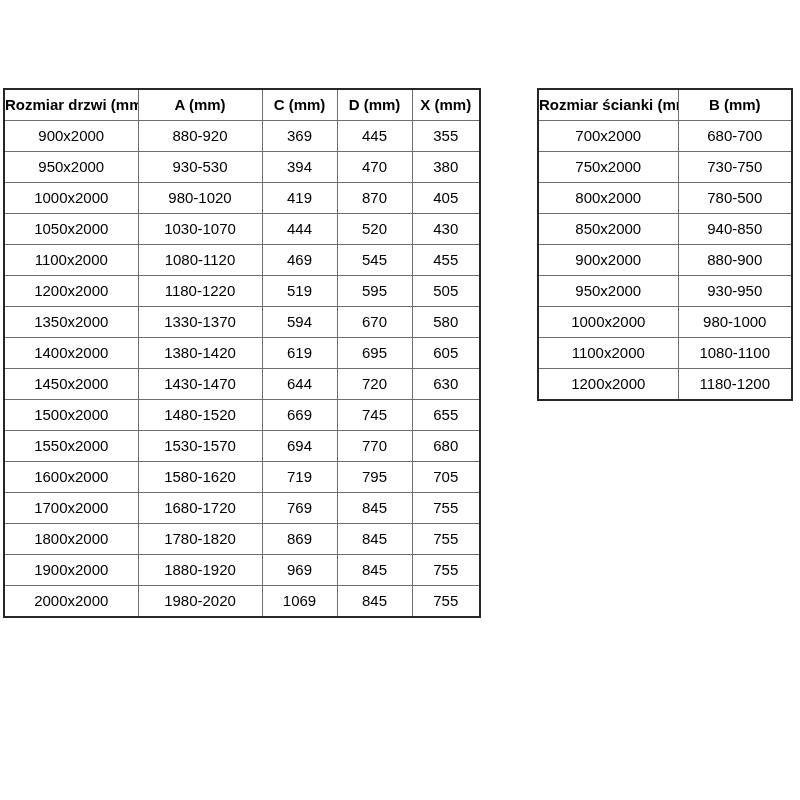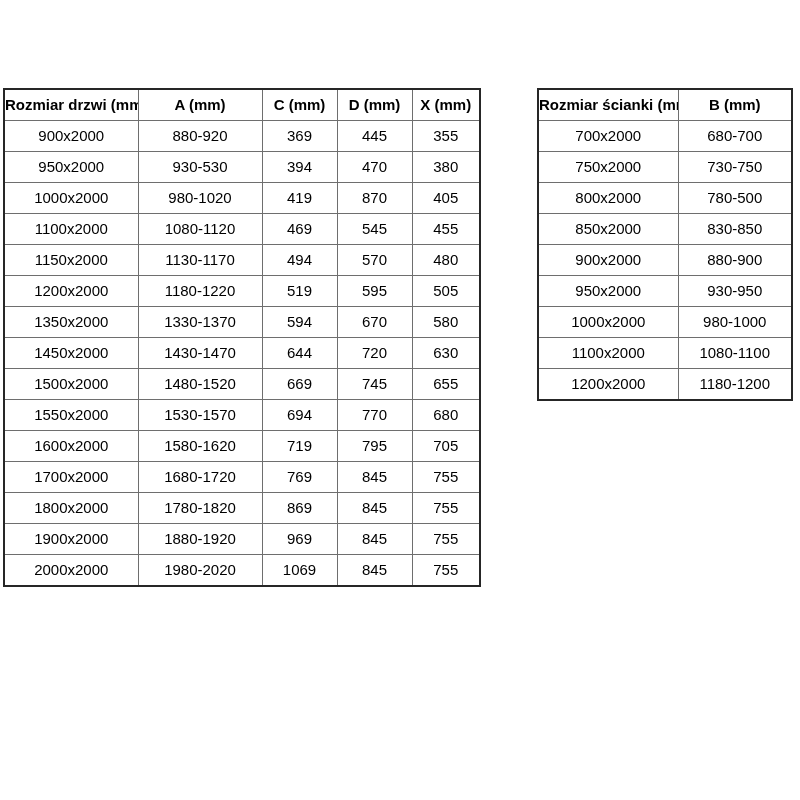--- a/index.html
+++ b/index.html
@@ -74,46 +74,53 @@
           <td>380</td>
         </tr>
         <tr>
           <td>1000x2000</td>
           <td>980-1020</td>
           <td>419</td>
           <td>870</td>
           <td>405</td>
         </tr>
         <tr>
+          <td>1050x2000</td>
+          <td>1030-1070</td>
+          <td>444</td>
+          <td>520</td>
+          <td>430</td>
+        </tr>
+        <tr>
           <td>1100x2000</td>
           <td>1080-1120</td>
           <td>469</td>
           <td>545</td>
           <td>455</td>
         </tr>
         <tr>
-          <td>1150x2000</td>
-          <td>1130-1170</td>
-          <td>494</td>
-          <td>570</td>
-          <td>480</td>
-        </tr>
-        <tr>
           <td>1200x2000</td>
           <td>1180-1220</td>
           <td>519</td>
           <td>595</td>
           <td>505</td>
         </tr>
         <tr>
           <td>1350x2000</td>
           <td>1330-1370</td>
           <td>594</td>
           <td>670</td>
           <td>580</td>
+        </tr>
+        <tr>
+          <td>1400x2000</td>
+          <td>1380-1420</td>
+          <td>619</td>
+          <td>695</td>
+          <td>605</td>
         </tr>
         <tr>
           <td>1450x2000</td>
           <td>1430-1470</td>
           <td>644</td>
           <td>720</td>
           <td>630</td>
         </tr>
         <tr>
           <td>1500x2000</td>
@@ -186,21 +193,21 @@
         <tr>
           <td>750x2000</td>
           <td>730-750</td>
         </tr>
         <tr>
           <td>800x2000</td>
           <td>780-500</td>
         </tr>
         <tr>
           <td>850x2000</td>
-          <td>830-850</td>
+          <td>940-850</td>
         </tr>
         <tr>
           <td>900x2000</td>
           <td>880-900</td>
         </tr>
         <tr>
           <td>950x2000</td>
           <td>930-950</td>
         </tr>
         <tr>

